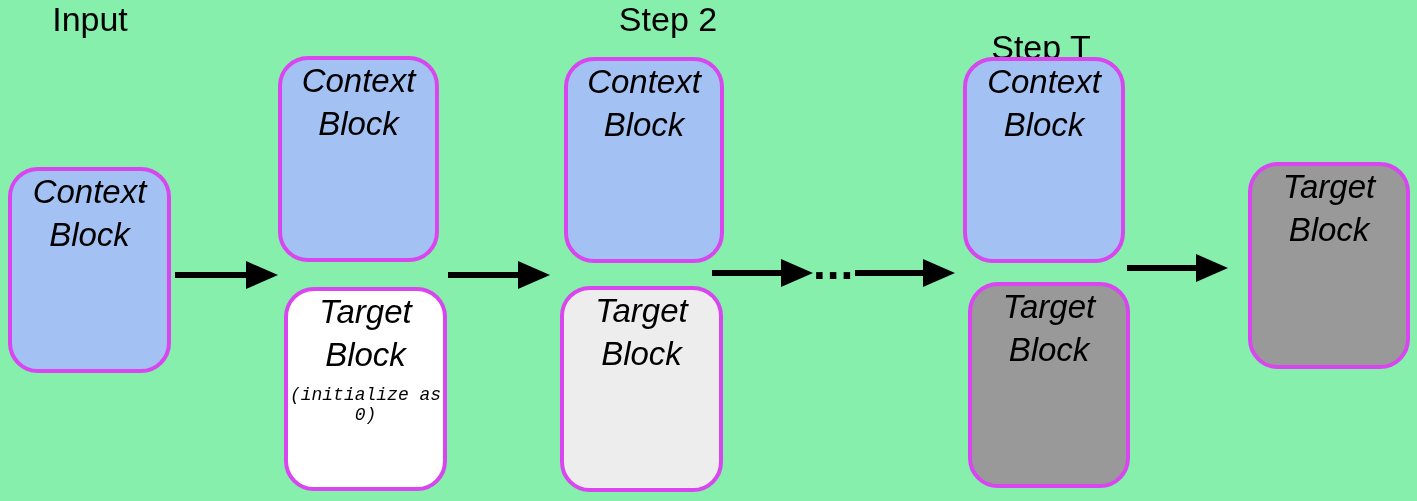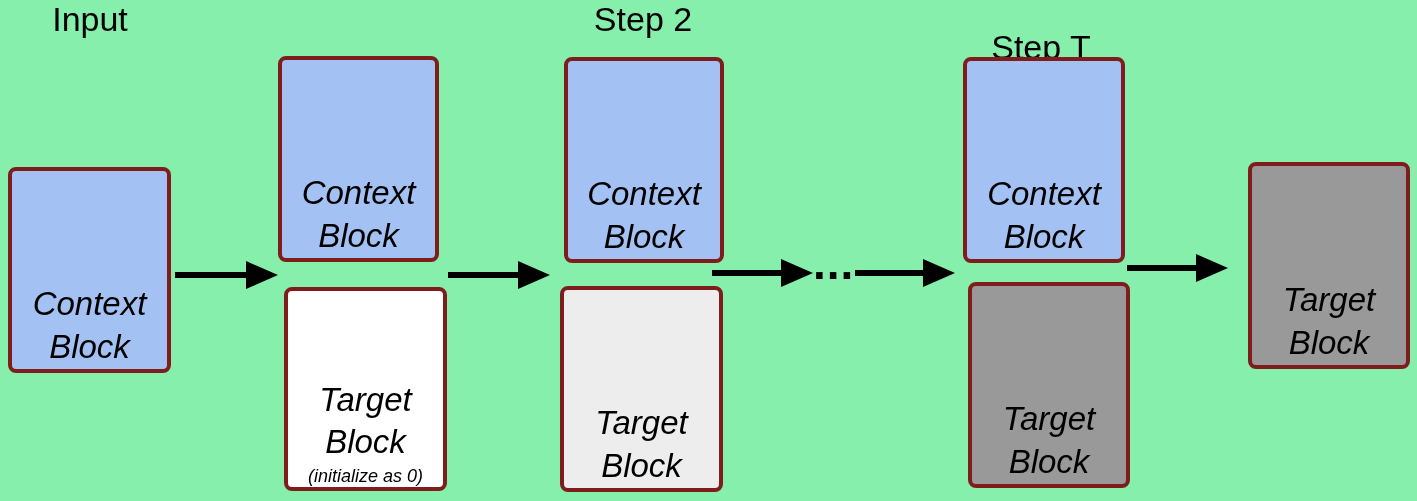--- a/index.html
+++ b/index.html
@@ -6,25 +6,25 @@
   .canvas{
     position:relative; width:1417px; height:501px; background:#86efac;
     font-family:"Liberation Sans", sans-serif; color:#000; overflow:hidden;
   }
   .col-label{
     position:absolute; top:1px; transform:translateX(-50%);
     font-size:34px; line-height:1.1; white-space:nowrap; color:#000;
   }
   .block{
     position:absolute; box-sizing:border-box;
-    border:4px solid #7f1d1d; border-radius:8px;
-    display:flex; flex-direction:column; align-items:center; justify-content:flex-end;
+    border:4px solid #d946ef; border-radius:30px;
+    display:flex; flex-direction:column; align-items:center; justify-content:flex-start;
     text-align:center; font-style:italic; font-size:33px; line-height:1.3; color:#000;
   }
-  .block .note{ font-size:18px; line-height:1.15; margin-top:2px; }
+  .block .note{ font-size:18px; line-height:1.15; margin-top:8px;font-family:Liberation Mono, monospace; }
   .arrow{ position:absolute; height:28px; }
   .arrow .shaft{
     position:absolute; left:0; right:26px; top:50%; transform:translateY(-50%);
     height:6px; background:#000;
   }
   .arrow .head{
     position:absolute; right:0; top:50%; transform:translateY(-50%);
     width:0; height:0;
     border-left:32px solid #000;
     border-top:14px solid transparent;
@@ -34,21 +34,21 @@
     position:absolute; font-weight:900; font-size:46px; line-height:1;
     letter-spacing:1px; color:#000;
   }
 </style>
 </head>
 <body>
 
 <div class="canvas">
 
   <div class="col-label" style="left:90px;">Input</div>
-  <div class="col-label" style="left:643px;">Step 2</div>
+  <div class="col-label" style="left:668px;">Step 2</div>
   <div class="col-label" style="left:1041px;margin-top:28px;">Step T</div>
 
   <div class="block" style="left: 8px; top: 167px; width: 163px; height: 206px; background-color: rgb(163, 193, 242);">
     <span>Context Block</span>
   </div>
 
   <div class="block" style="left: 278px; top: 56px; width: 161px; height: 206px; background-color: rgb(163, 193, 242);">
     <span>Context Block</span>
   </div>
   <div class="block" style="left: 284px; top: 287px; width: 163px; height: 204px; background-color: rgb(255, 255, 255);">

